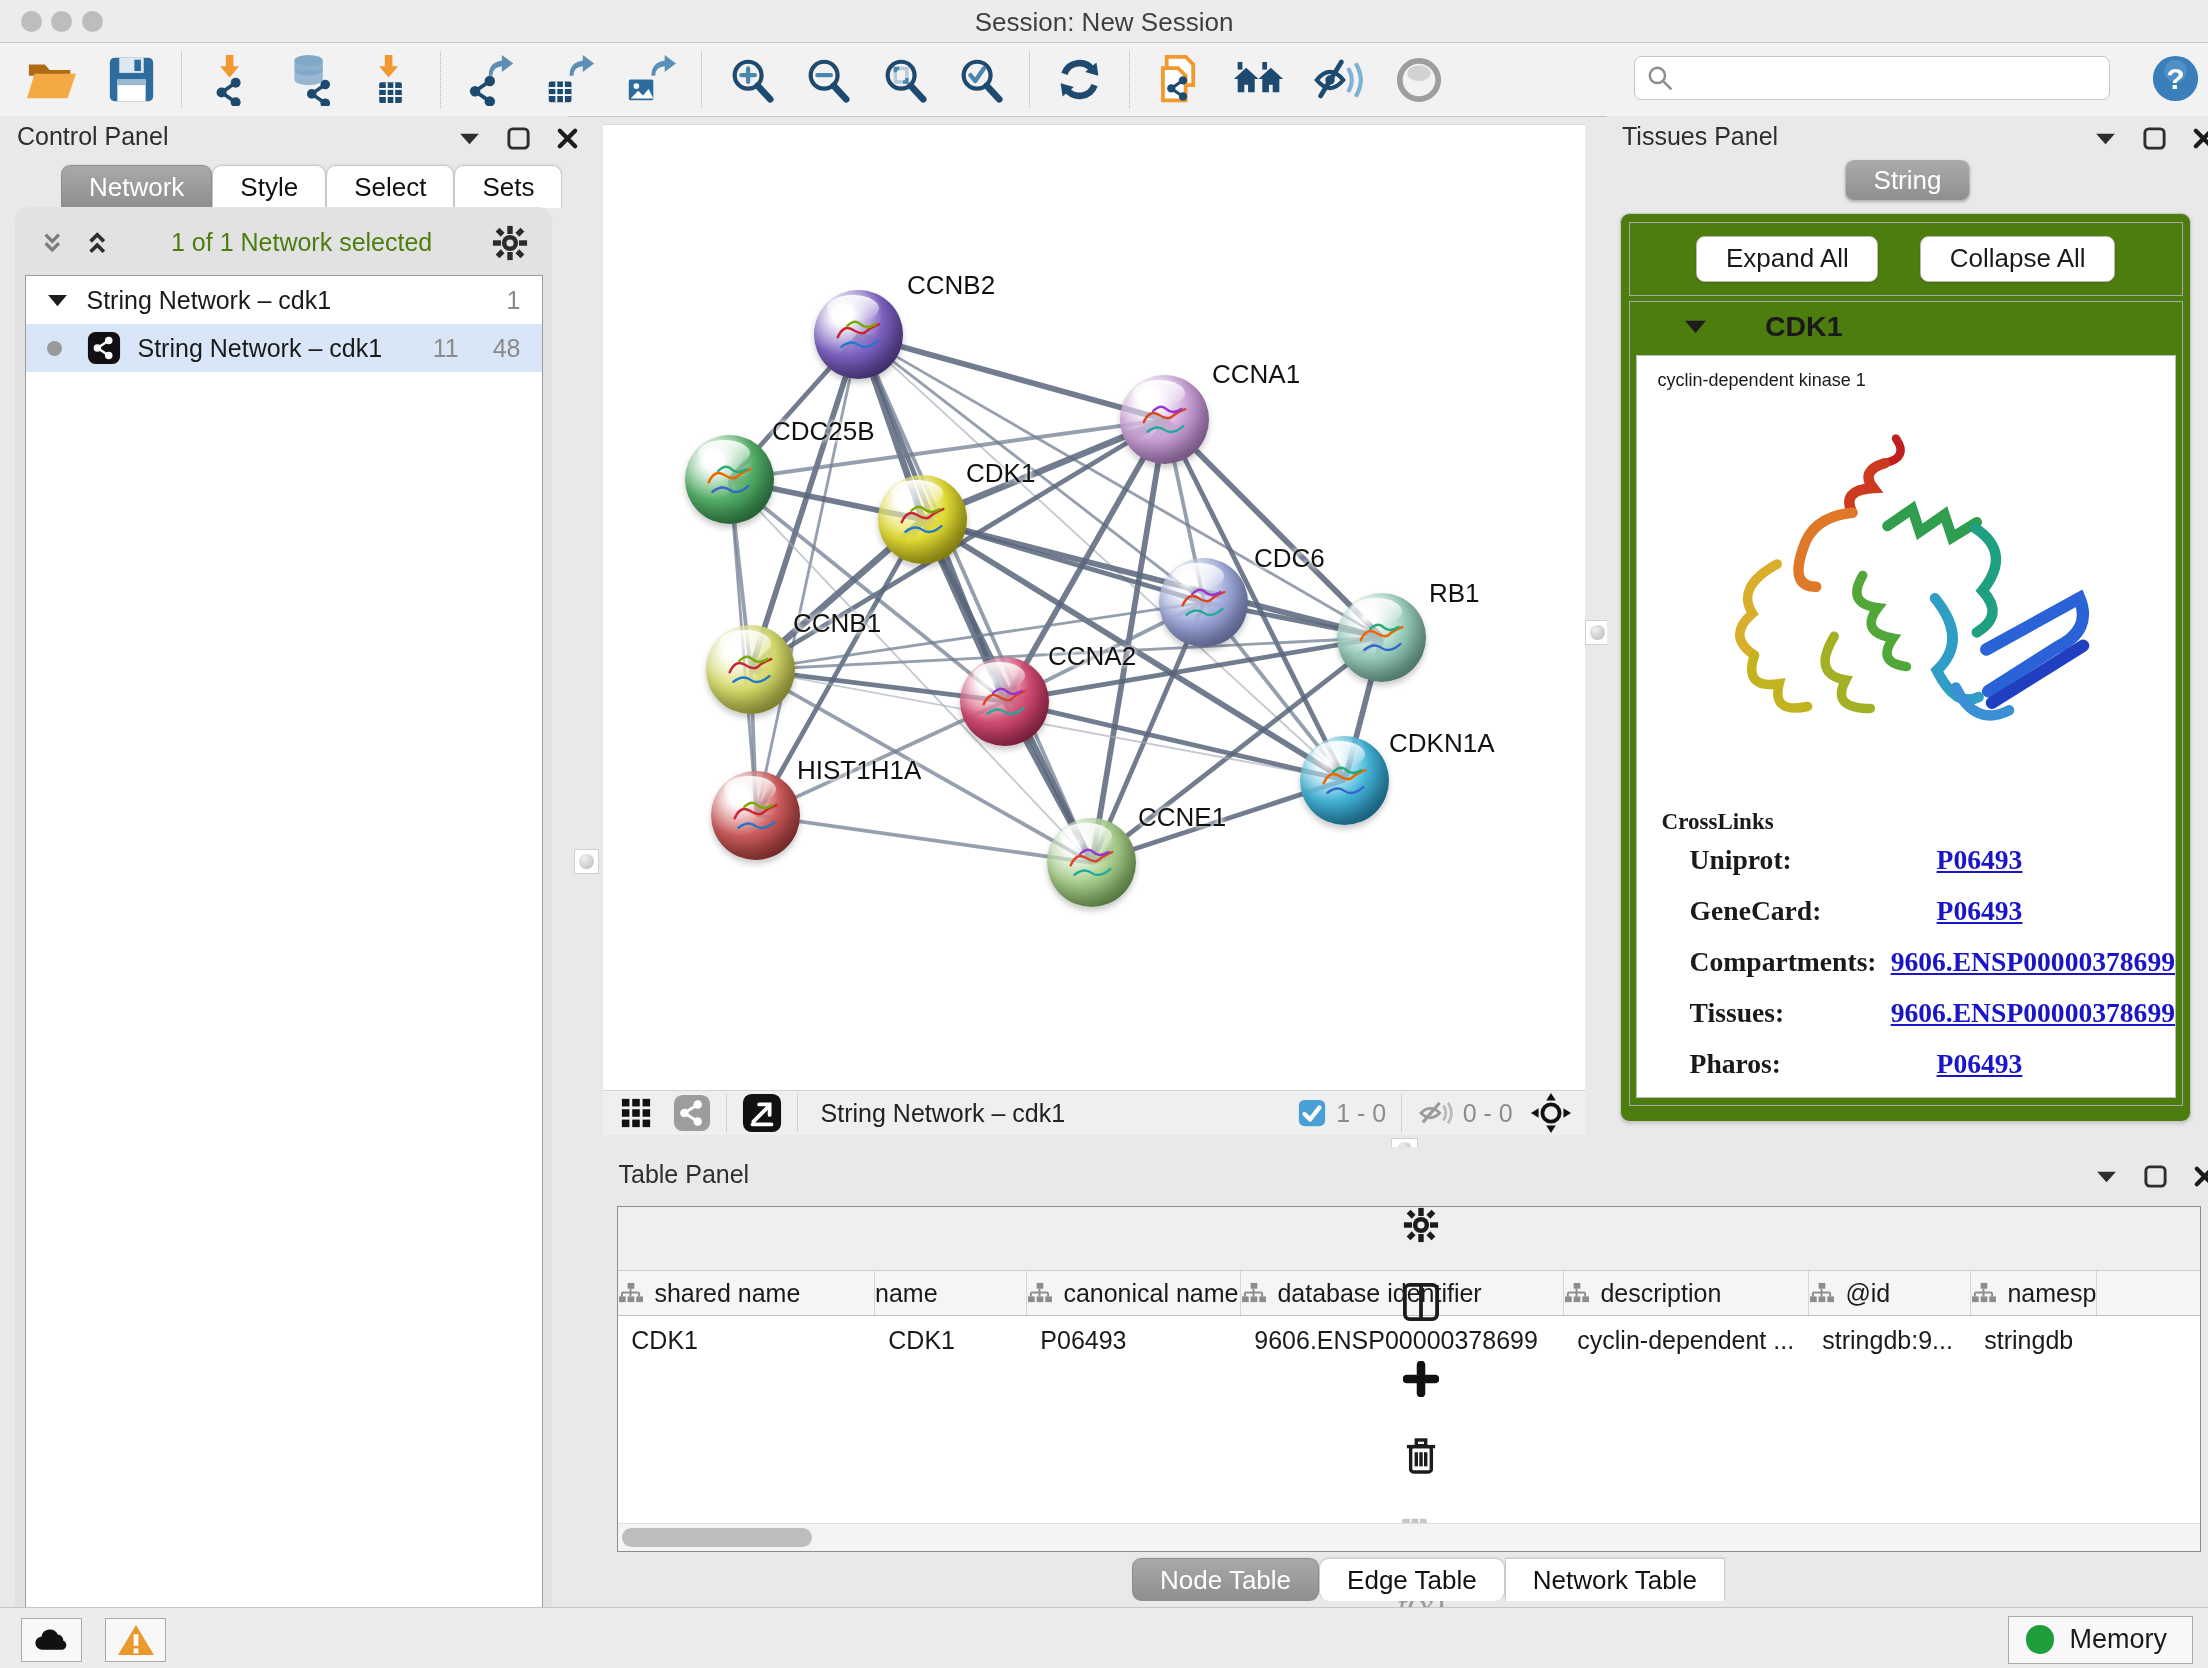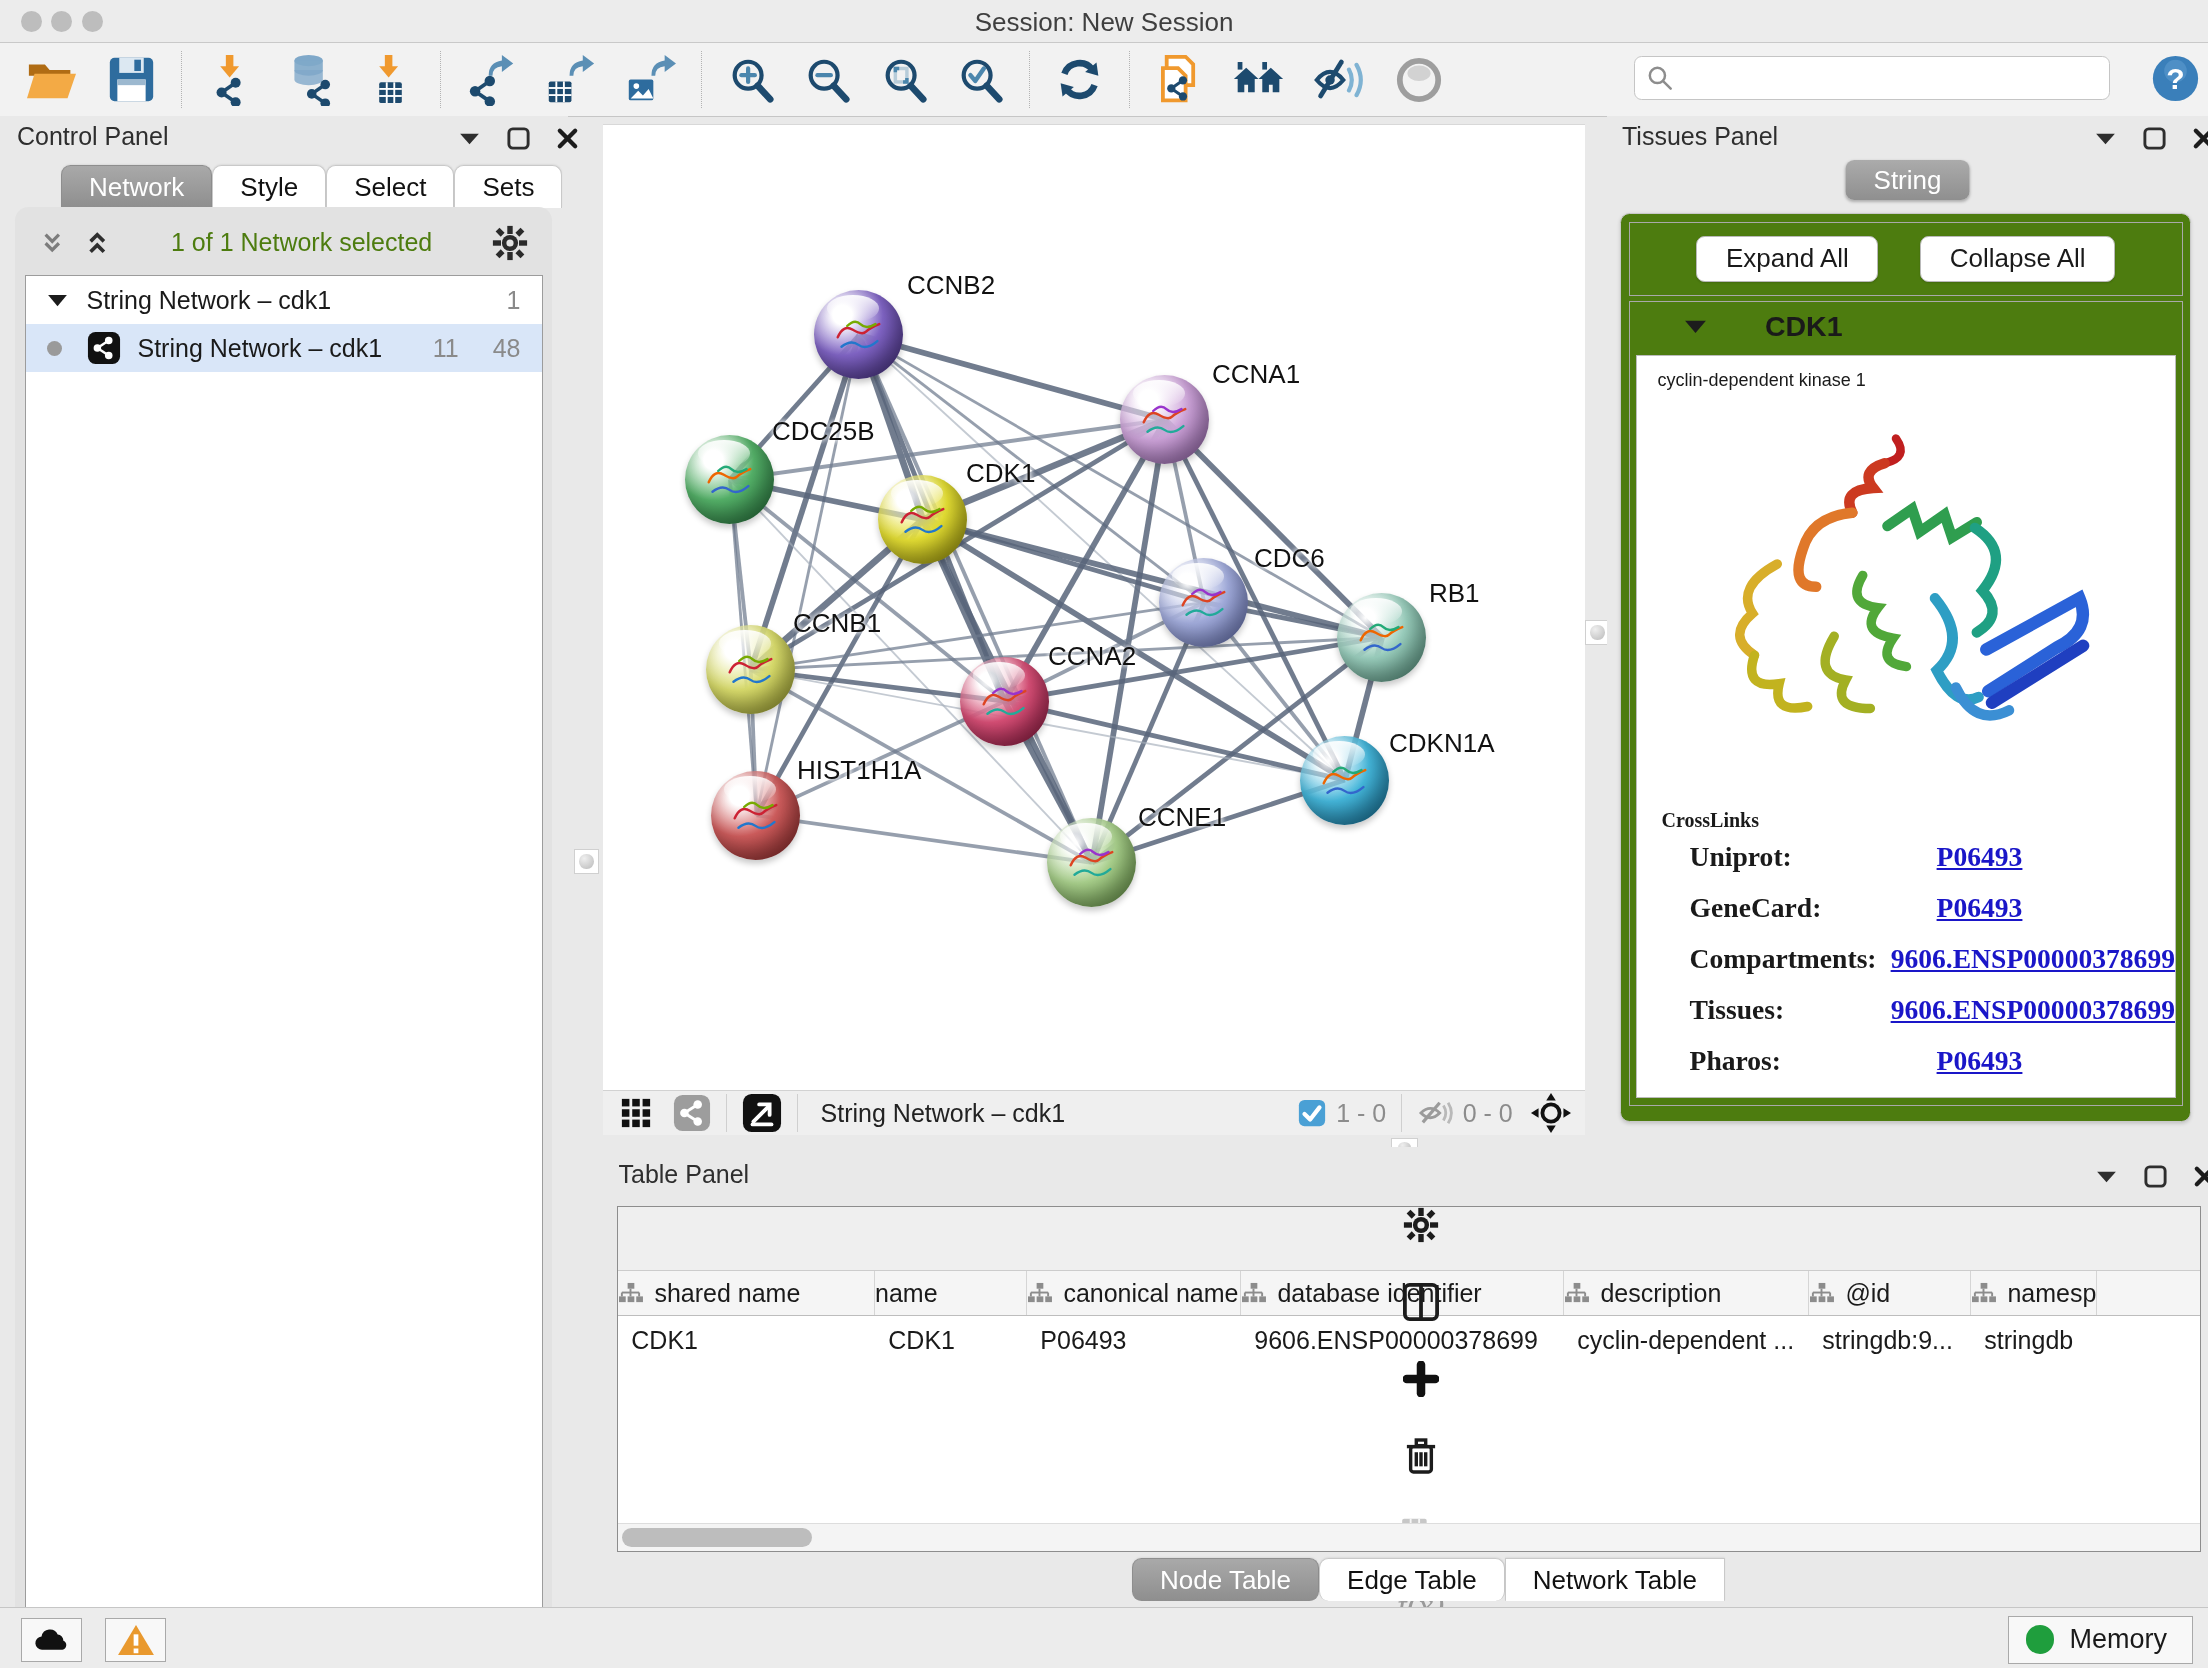--- a/index.html
+++ b/index.html
@@ -51,21 +51,21 @@
   #results-panel{position:absolute;left:1607px;top:116px;width:601px;height:1031px;background:#e9e9e9;}
   #rp-tab{position:absolute;left:50%;transform:translateX(-50%);top:44px;}
   #rp-box{position:absolute;left:13.3px;top:97px;width:571px;height:909px;background:#4d7c0f;border:1px solid #c9c9c9;border-radius:9.5px;box-shadow:0 1.9px 3.8px rgba(0,0,0,.15);padding:7.6px;box-sizing:border-box;}
   #rp-buttons{border:1.9px solid #a9a9a9;height:74px;display:flex;align-items:center;justify-content:center;gap:42px;box-sizing:border-box;}
   .rp-btn{height:44px;padding:0 28.5px;background:#fff;border:1px solid #b9b9b9;border-radius:8.6px;font-size:26px;display:flex;align-items:center;box-shadow:0 1px 1.9px rgba(0,0,0,.15);}
   #rp-entry{border:1.9px solid #a9a9a9;margin-top:5.7px;height:805px;box-sizing:border-box;position:relative;}
   #rp-entry-head{height:49px;display:flex;align-items:center;gap:57px;padding-left:53px;font-size:28.5px;font-weight:bold;}
   #rp-white{position:absolute;left:5.7px;right:5.7px;top:53px;bottom:7.6px;background:#fff;border:1px solid #bcbcbc;overflow:hidden;}
   #rp-desc{font-size:18px;padding:13.3px 0 0 21px;}
   #ribbon{display:block;margin:21px auto 0 auto;}
-  #xl-title{font-family:"Liberation Serif",serif;font-weight:bold;font-size:20px;padding-left:25px;margin-top:17px;}
+  #xl-title{font-family:"Liberation Serif",serif;font-weight:bold;font-size:23px;padding-left:25px;margin-top:17px;}
   .xl-row{display:flex;font-family:"Liberation Serif",serif;font-size:27.6px;padding:9.5px 0 9.5px 53px;font-weight:bold;}
   .xl-label{width:247px;color:#1a1a1a;}
   .xl-link{color:#1a16c8;text-decoration:underline;}
   
   #table-panel{position:absolute;left:590px;top:1147px;width:1619px;height:447px;background:#e9e9e9;}
   #tp-box{position:absolute;left:27px;top:59px;right:7.6px;height:344px;border:1.9px solid #8d8d8d;background:#fff;}
   #tp-toolbar{height:63px;background:#efefef;display:flex;align-items:center;gap:40px;padding-left:23px;flex-direction:column;}
   #tp-headrow{height:44px;background:#f5f5f5;border-top:1px solid #cccccc;border-bottom:1.9px solid #bdbdbd;display:flex;}
   .th{display:flex;align-items:center;gap:11.4px;font-size:25px;border-right:1px solid #d5d5d5;box-sizing:border-box;overflow:hidden;white-space:nowrap;}
   #tp-datarow{height:48px;display:flex;}

